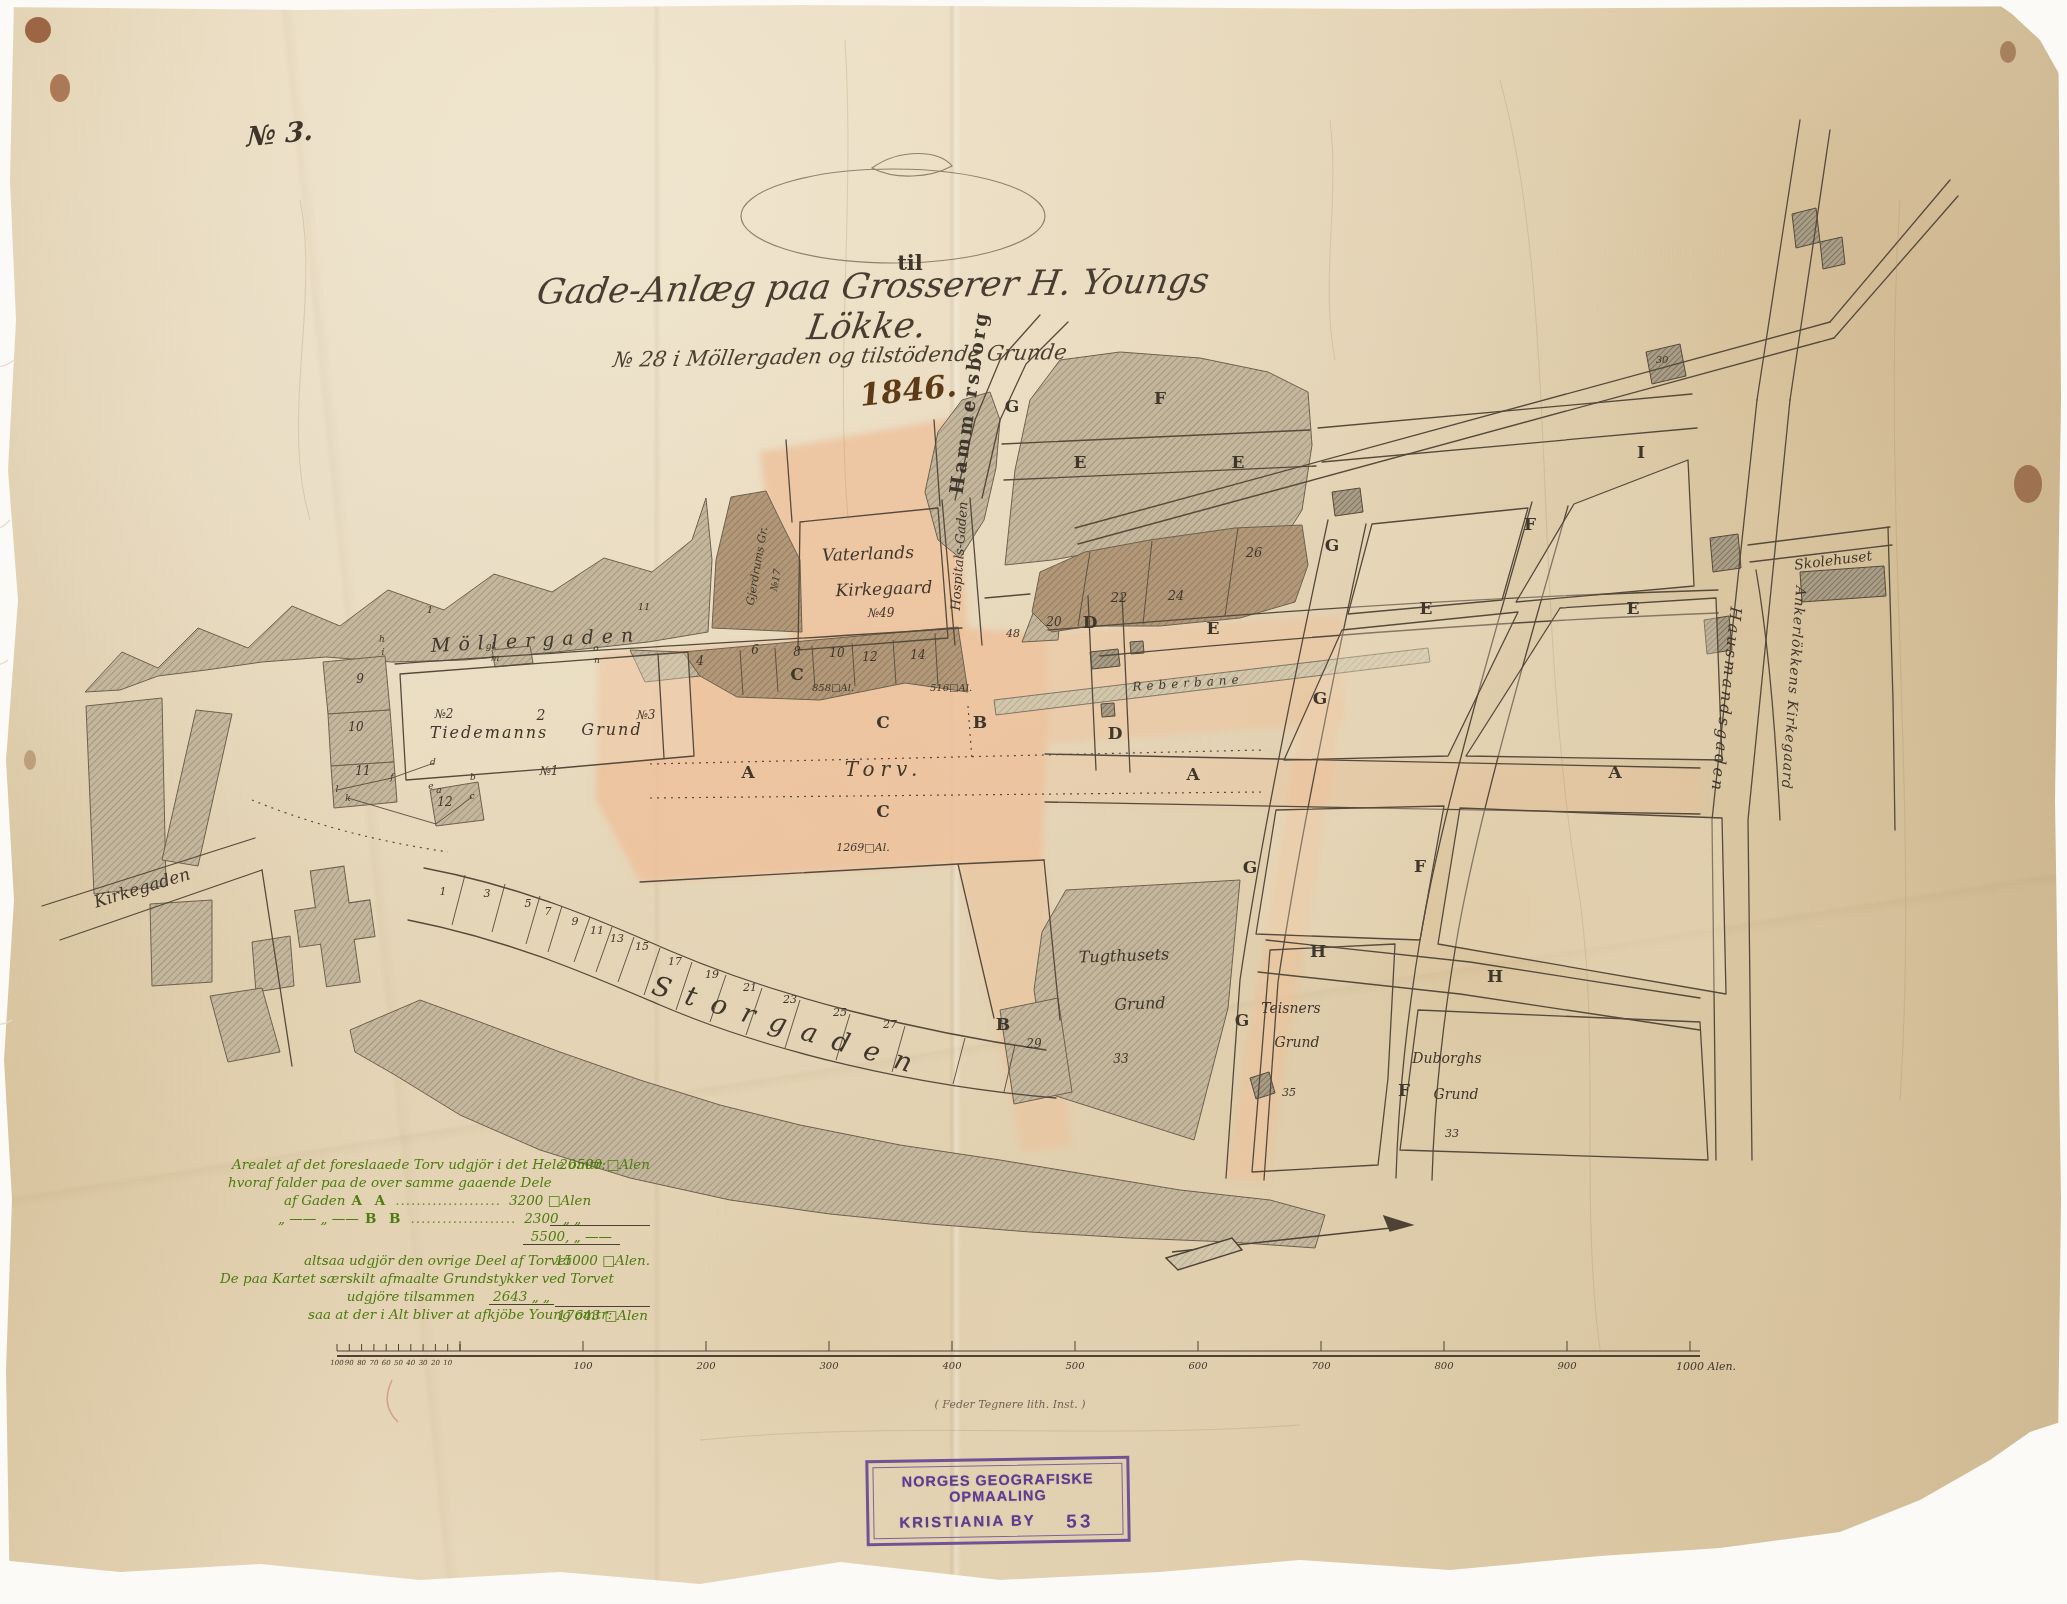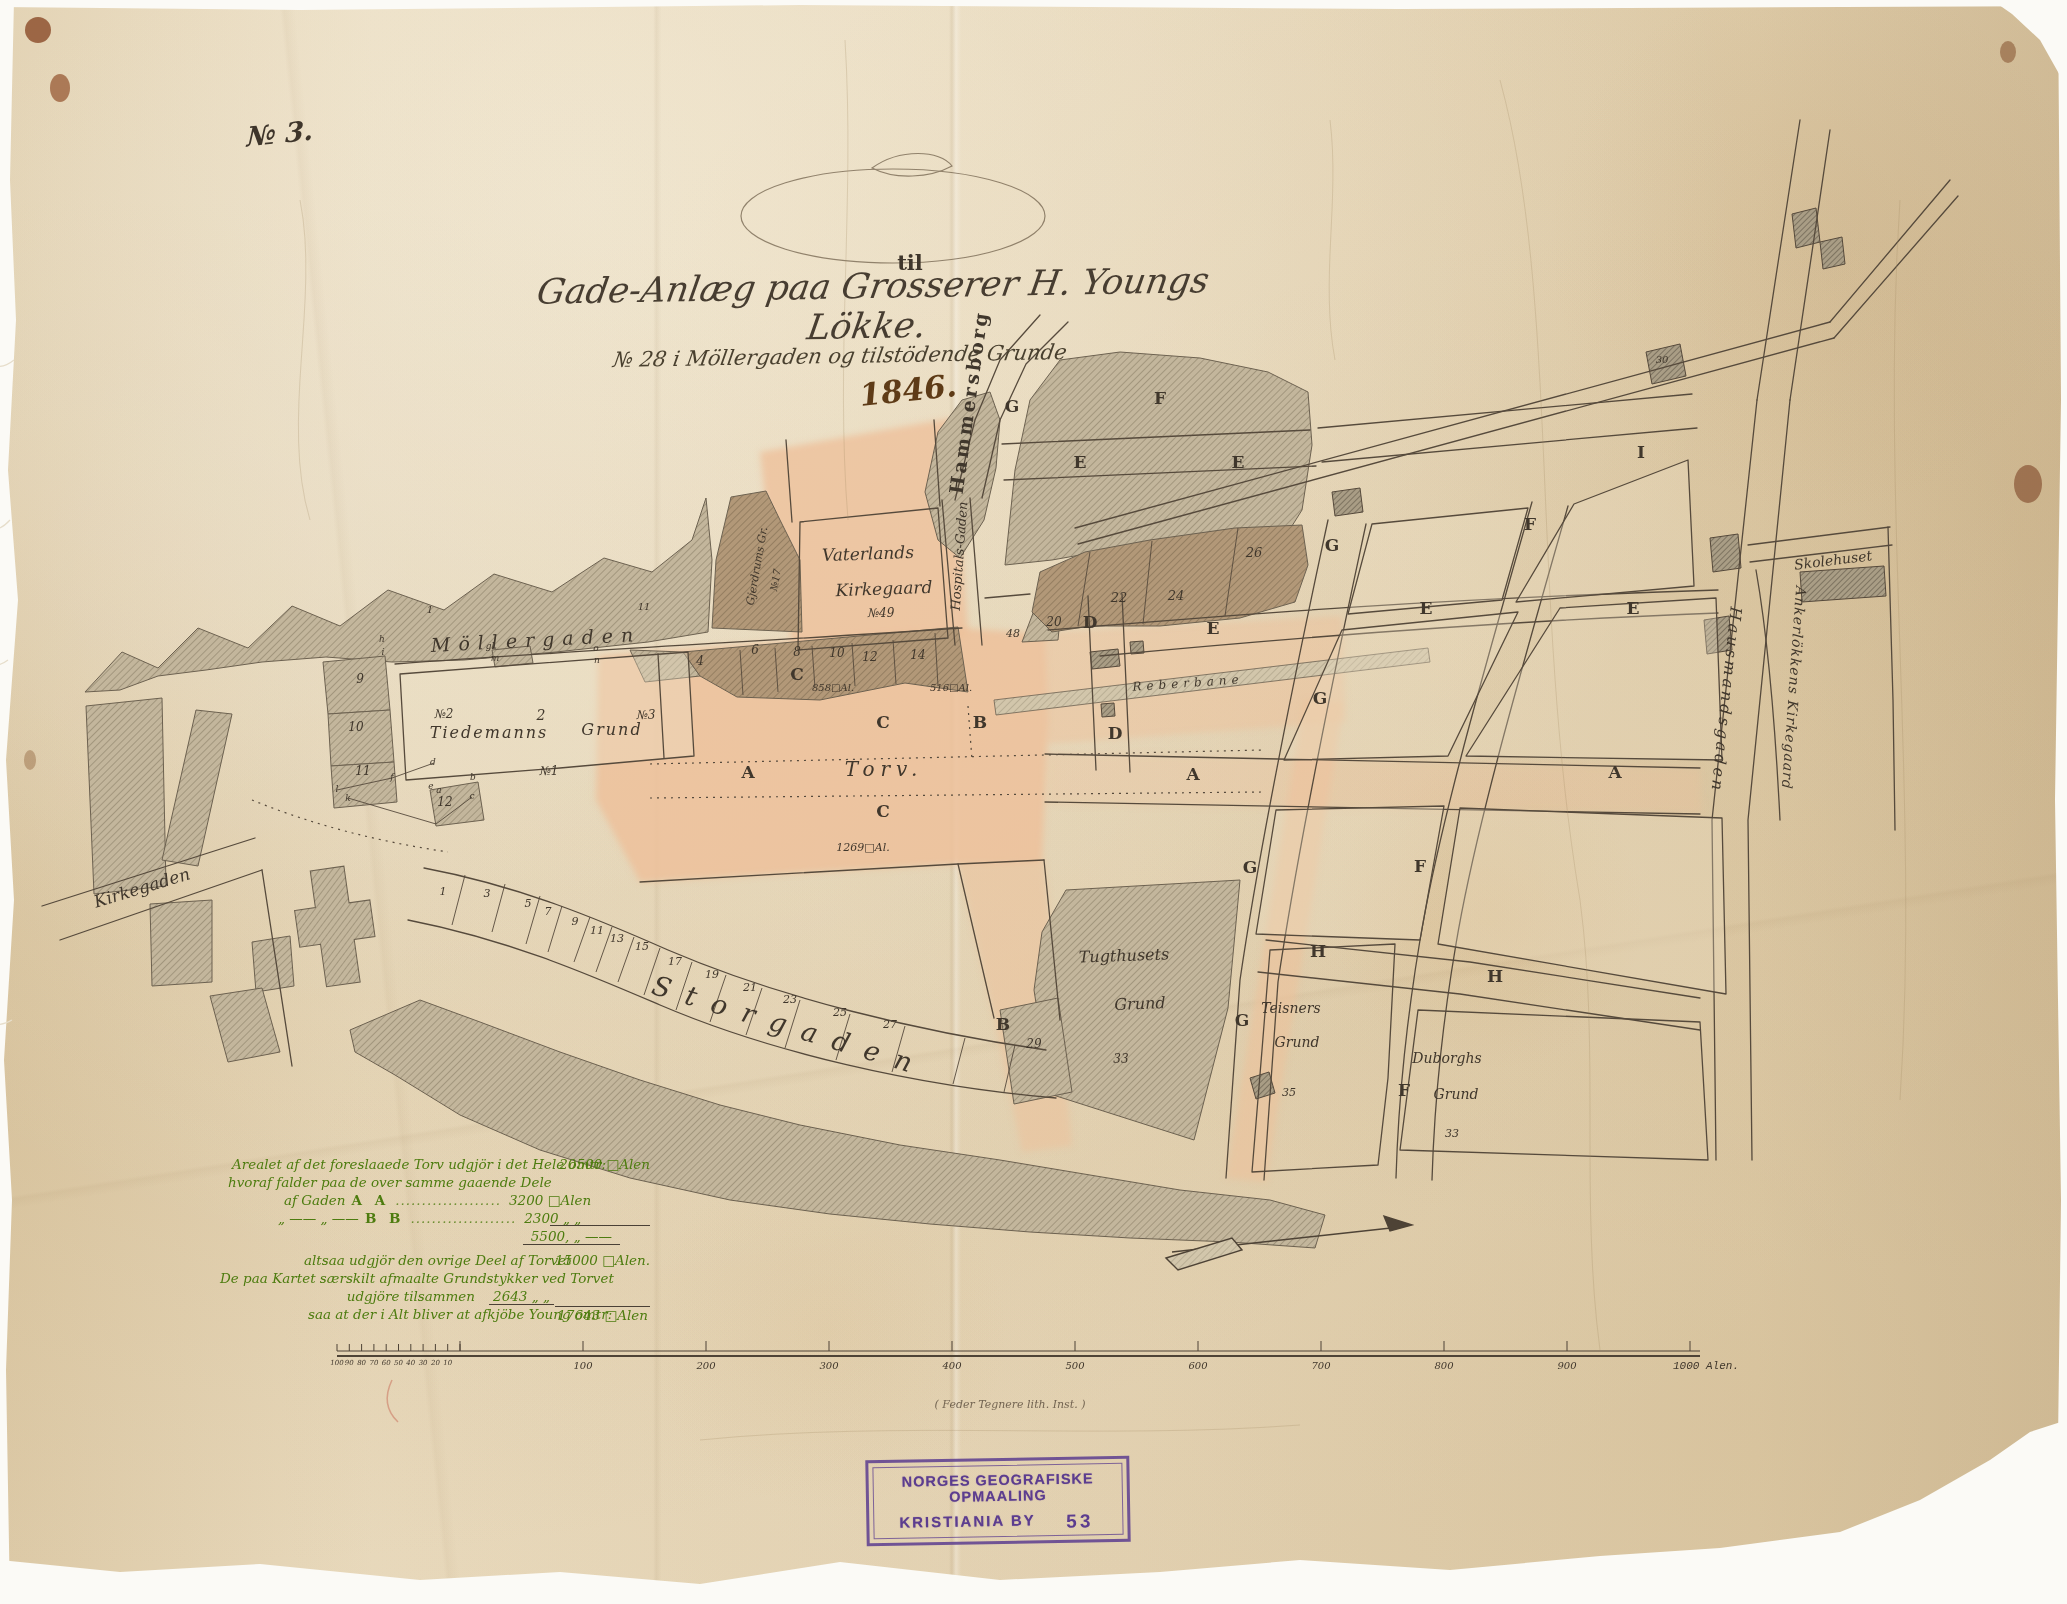--- a/index.html
+++ b/index.html
@@ -433,21 +433,21 @@
       <span class="m num" style="left: 447.7px; top: 1363px; font-size: 7px; transform: translate(-50%, -50%) rotate(0deg);">10</span>
       <span class="m num" style="left: 583px; top: 1366px; font-size: 10px; transform: translate(-50%, -50%) rotate(0deg);">100</span>
       <span class="m num" style="left: 706px; top: 1366px; font-size: 10px; transform: translate(-50%, -50%) rotate(0deg);">200</span>
       <span class="m num" style="left: 829px; top: 1366px; font-size: 10px; transform: translate(-50%, -50%) rotate(0deg);">300</span>
       <span class="m num" style="left: 952px; top: 1366px; font-size: 10px; transform: translate(-50%, -50%) rotate(0deg);">400</span>
       <span class="m num" style="left: 1075px; top: 1366px; font-size: 10px; transform: translate(-50%, -50%) rotate(0deg);">500</span>
       <span class="m num" style="left: 1198px; top: 1366px; font-size: 10px; transform: translate(-50%, -50%) rotate(0deg);">600</span>
       <span class="m num" style="left: 1321px; top: 1366px; font-size: 10px; transform: translate(-50%, -50%) rotate(0deg);">700</span>
       <span class="m num" style="left: 1444px; top: 1366px; font-size: 10px; transform: translate(-50%, -50%) rotate(0deg);">800</span>
       <span class="m num" style="left: 1567px; top: 1366px; font-size: 10px; transform: translate(-50%, -50%) rotate(0deg);">900</span>
-      <span class="m num" style="left: 1706px; top: 1366px; font-size: 11px; transform: translate(-50%, -50%) rotate(0deg); font-family: Liberation Mono, monospace;">1000 Alen.</span>
+      <span class="m num" style="left: 1706px; top: 1366px; font-size: 11px; transform: translate(-50%, -50%) rotate(0deg);">1000 Alen.</span>
     </div>
 
   <div class="tt" id="sheet-no">№ 3.</div>
   <div class="tt" id="plan-til">til</div>
   <div class="tt" id="plan-sub">Gade-Anlæg paa Grosserer H. Youngs Lökke.</div>
   <div class="tt" id="plan-sub2">№ 28 i Möllergaden og tilstödende Grunde</div>
   <div class="tt" id="plan-year">1846.</div>
   <div class="tt" id="lith-note">( Feder Tegnere lith. Inst. )</div>
 
   <div id="area-table">

